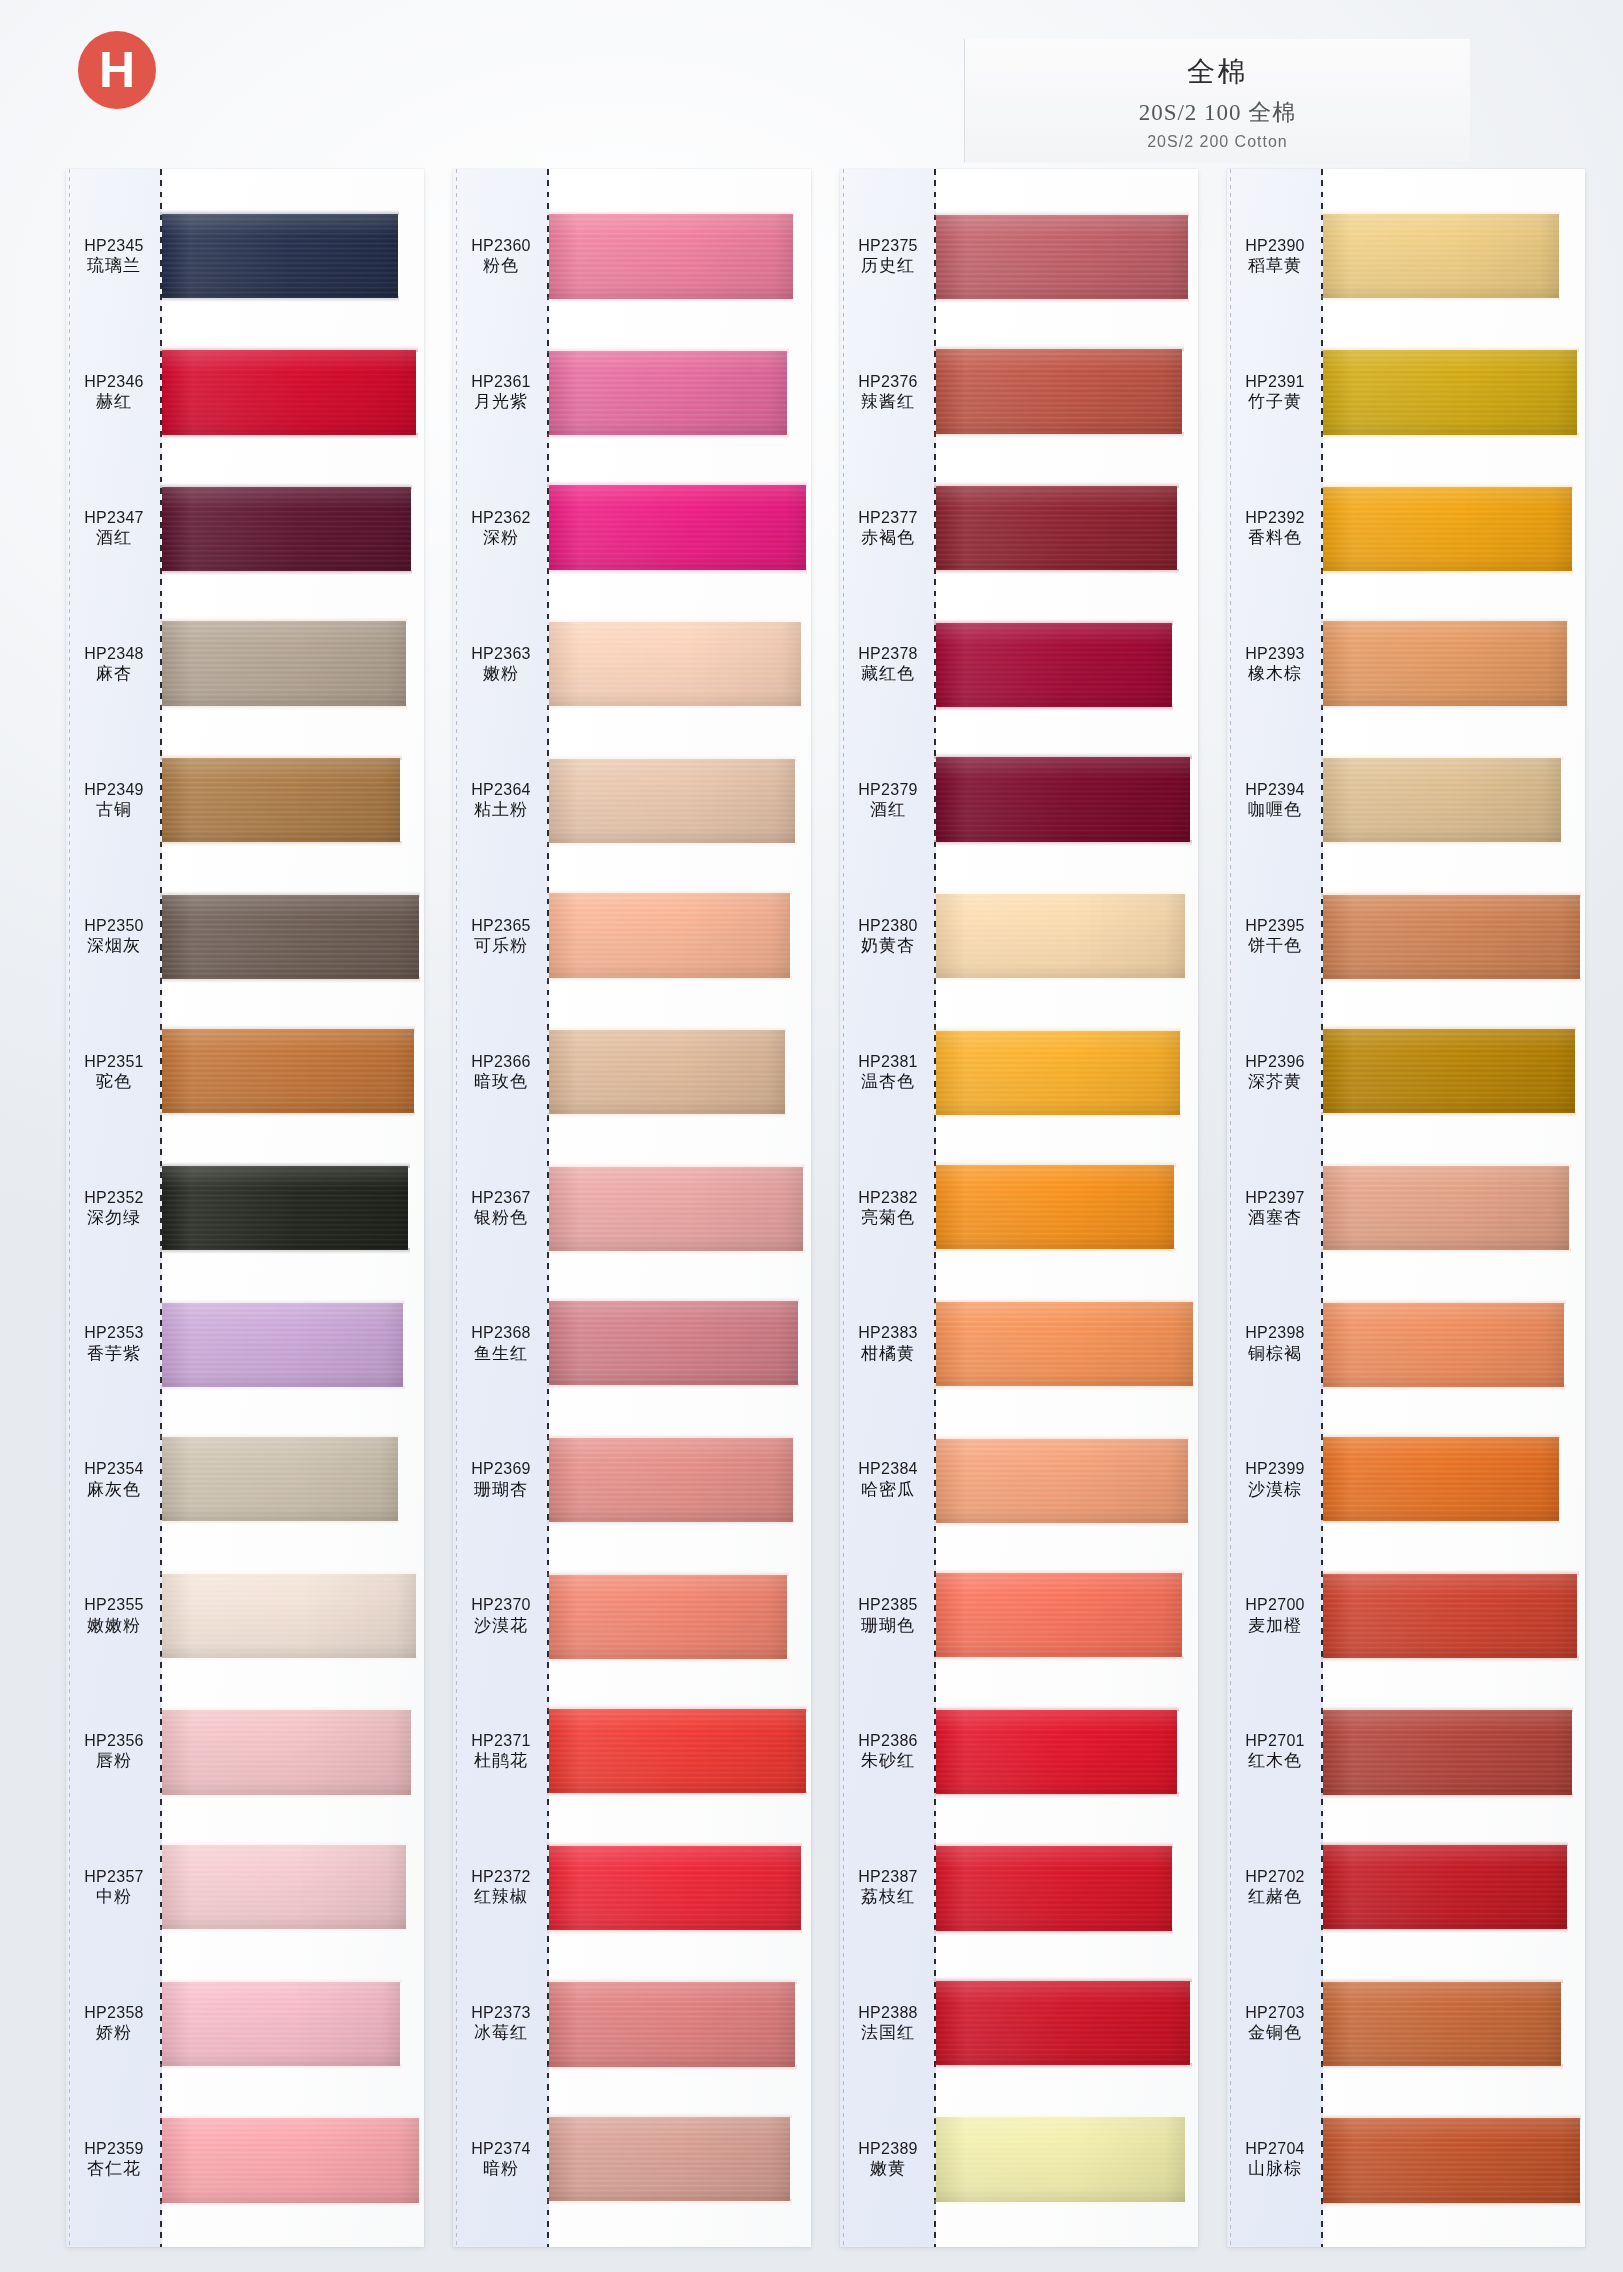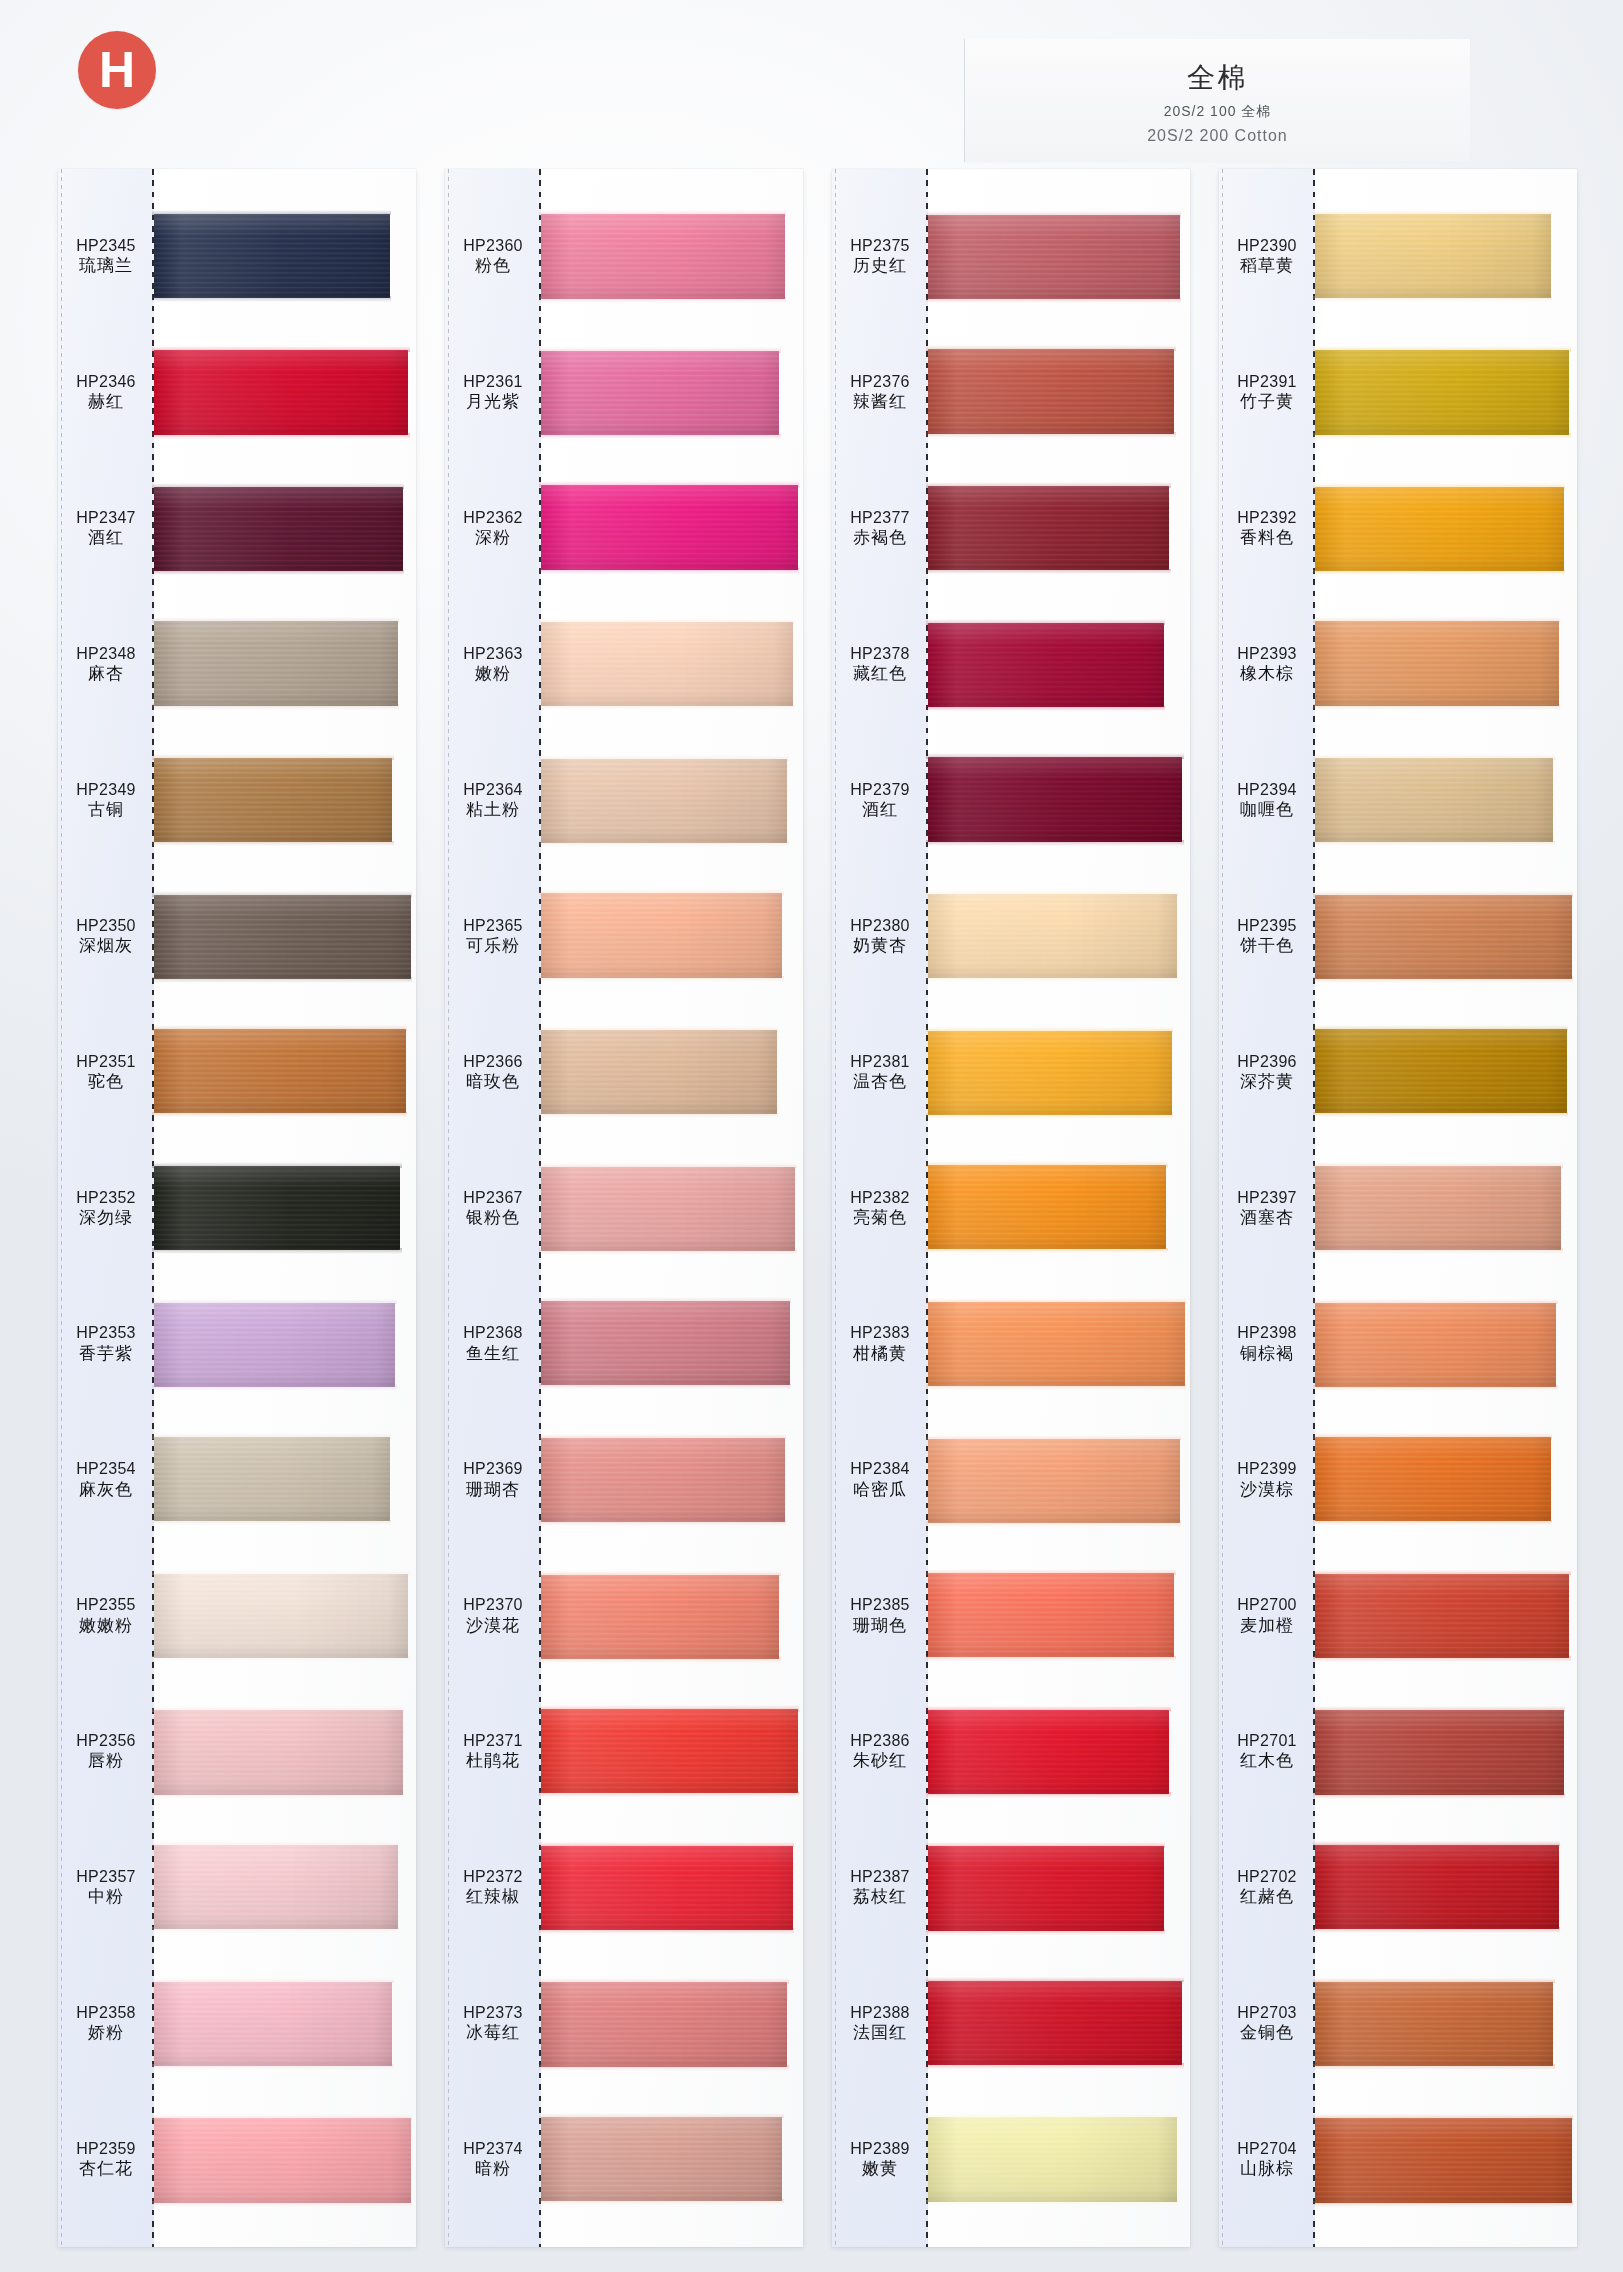--- a/index.html
+++ b/index.html
@@ -41,26 +41,26 @@
     position: absolute; left: 964px; top: 39px;
     width: 506px; height: 123px;
     background: linear-gradient(180deg, #fbfbfc 0%, #f3f4f6 100%);
     border-left: 1.6px solid #dadde1;
     box-shadow: 0 0.8px 1.6px rgba(0,0,0,.03);
     display: flex; flex-direction: column;
     align-items: center; justify-content: center; gap: 5.7px;
     padding-top: 3.2px;
   }
   .spec-title { font-size: 28px; color: #2e2e30; letter-spacing: 2.4px; font-family: "DejaVu Sans", sans-serif; }
-  .spec-sub   { font-size: 14px; color: #55565a; letter-spacing: 1px; font-family: Liberation Sans, sans-serif; }
+  .spec-sub   { font-size: 23px; color: #55565a; letter-spacing: 1px; font-family: Liberation Serif, serif; }
   .spec-sub2  { font-size: 16px; color: #6d6e72; letter-spacing: 1px; font-family: "Liberation Sans", sans-serif; }
 
   
   .grid {
-    position: absolute; left: 58px; top: 169px;
+    position: absolute; left: 66px; top: 169px;
     width: 1519px; height: 2078px;
     display: grid;
     grid-template-columns: repeat(4, 1fr);
     gap: 29px;
   }
 
   .card {
     position: relative;
     background: #fdfdfd;
     box-shadow: 0 1.6px 4.9px rgba(30,40,60,.10), 0 0 0 0.8px rgba(0,0,0,.03);

